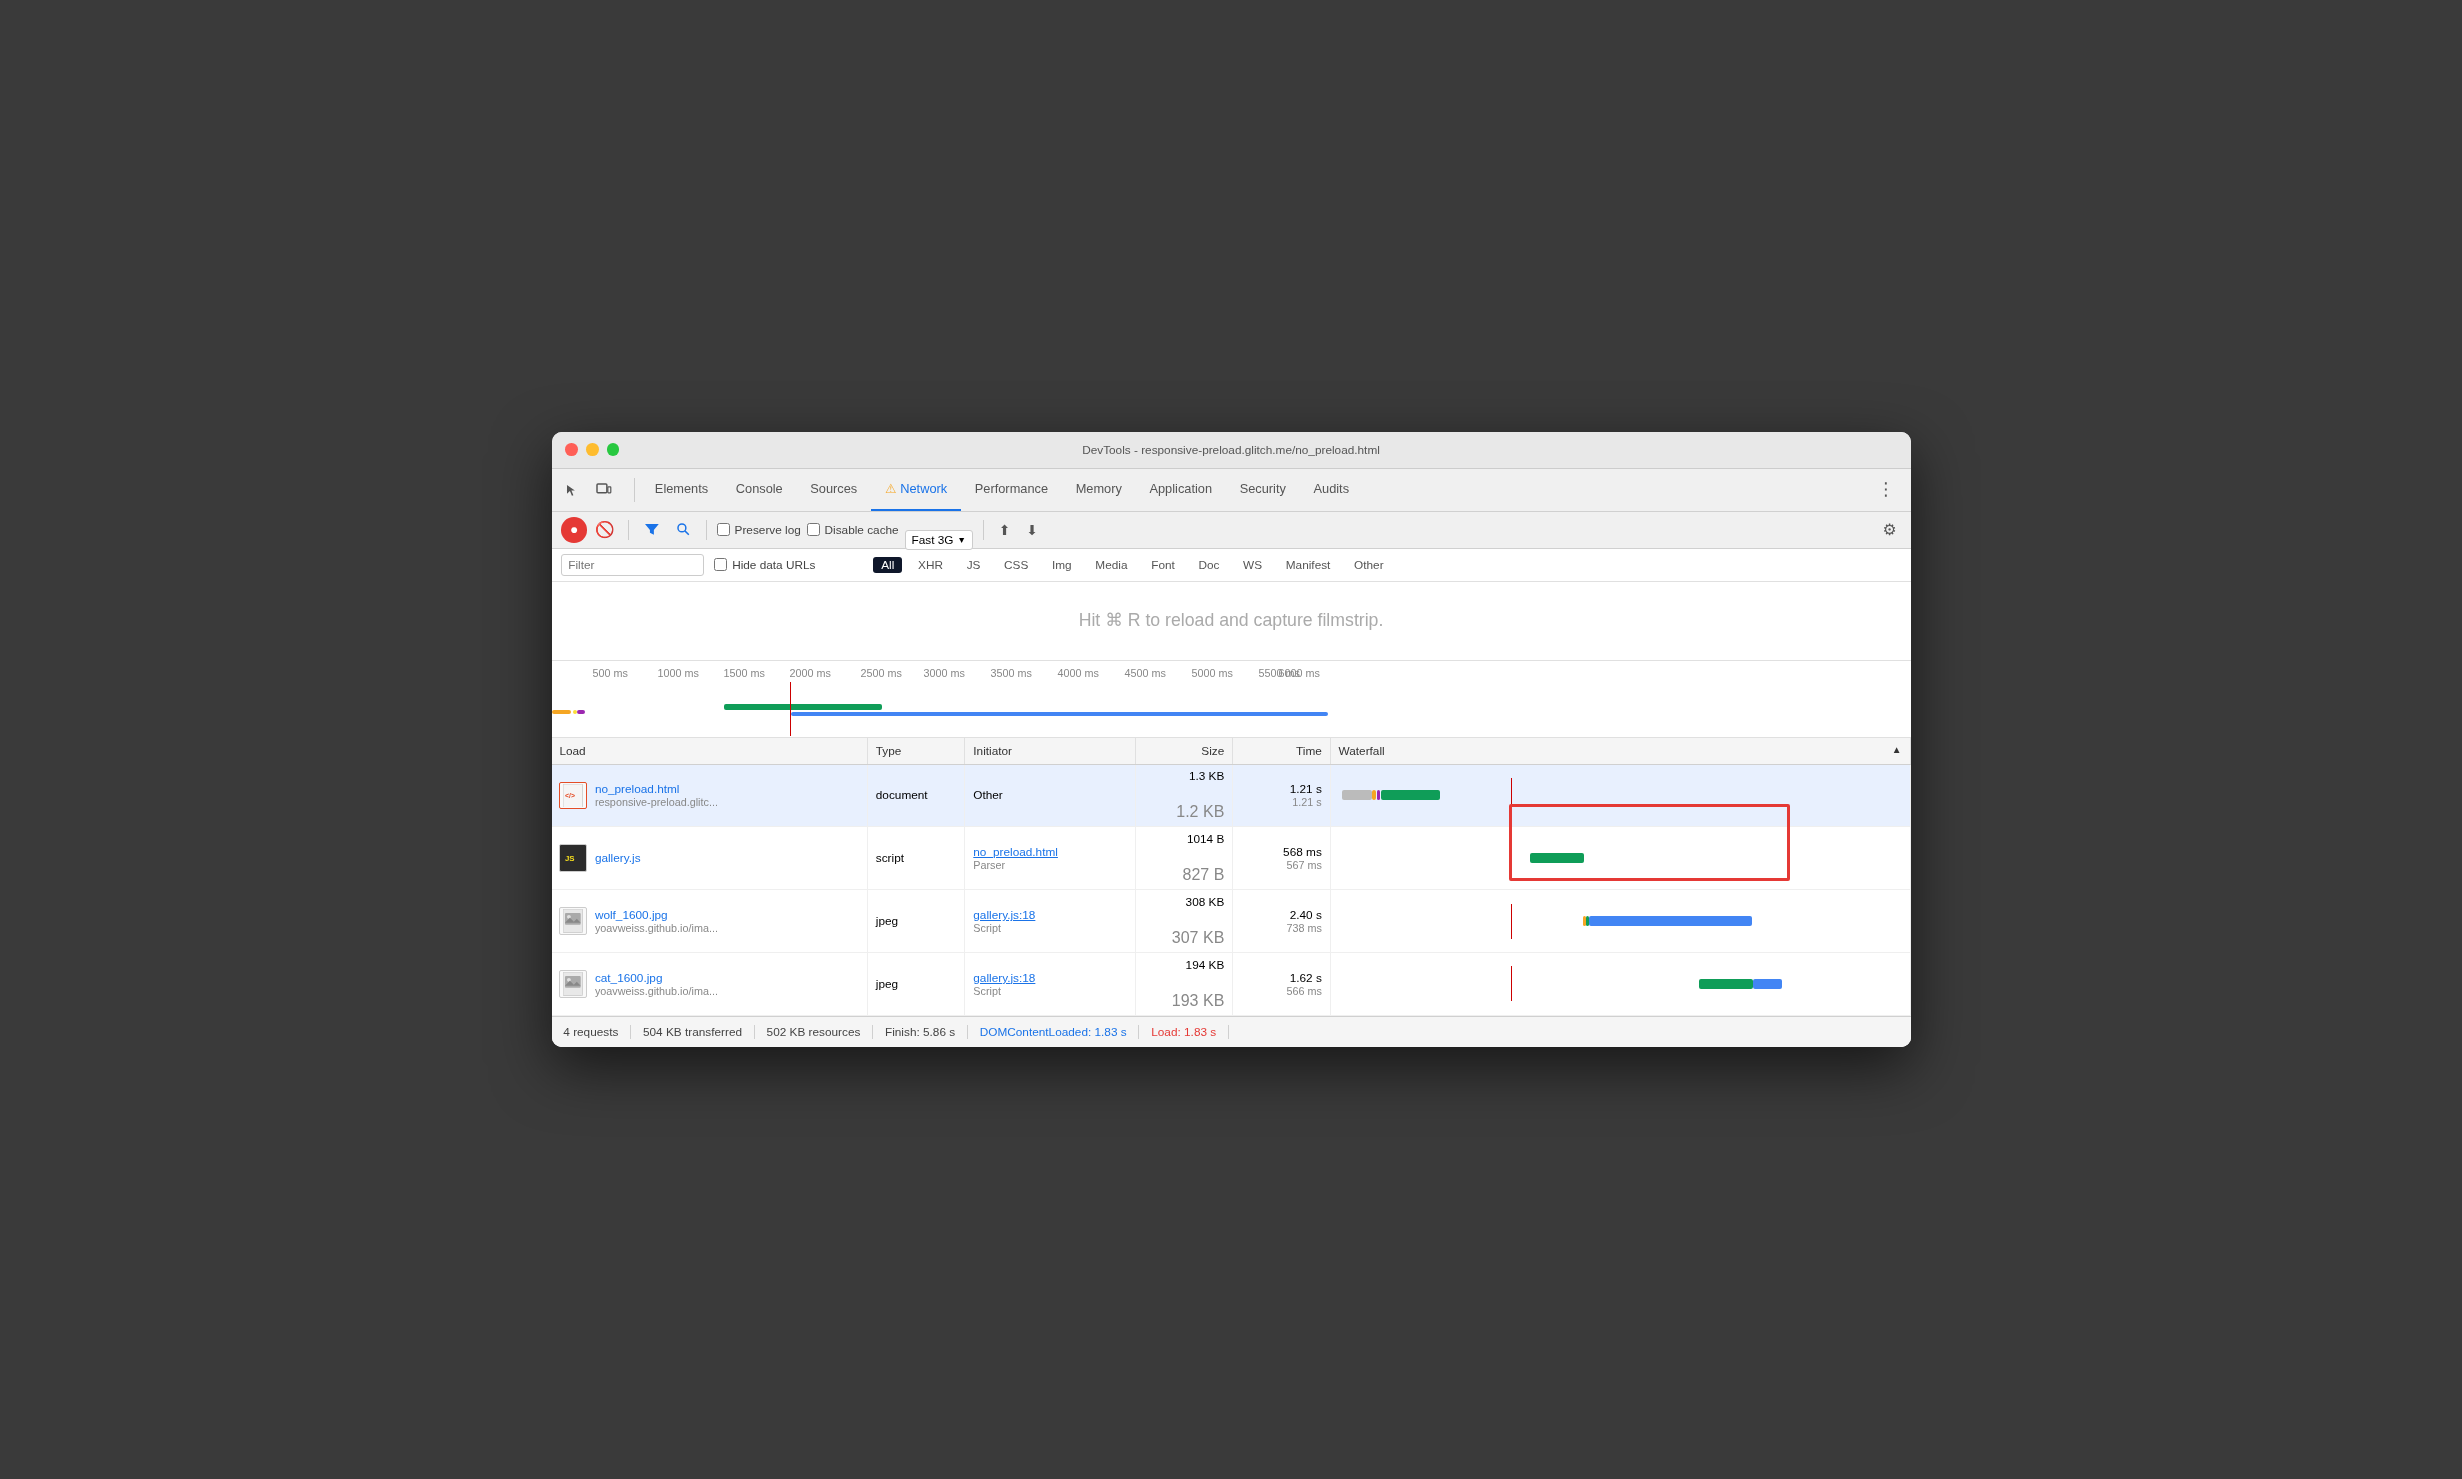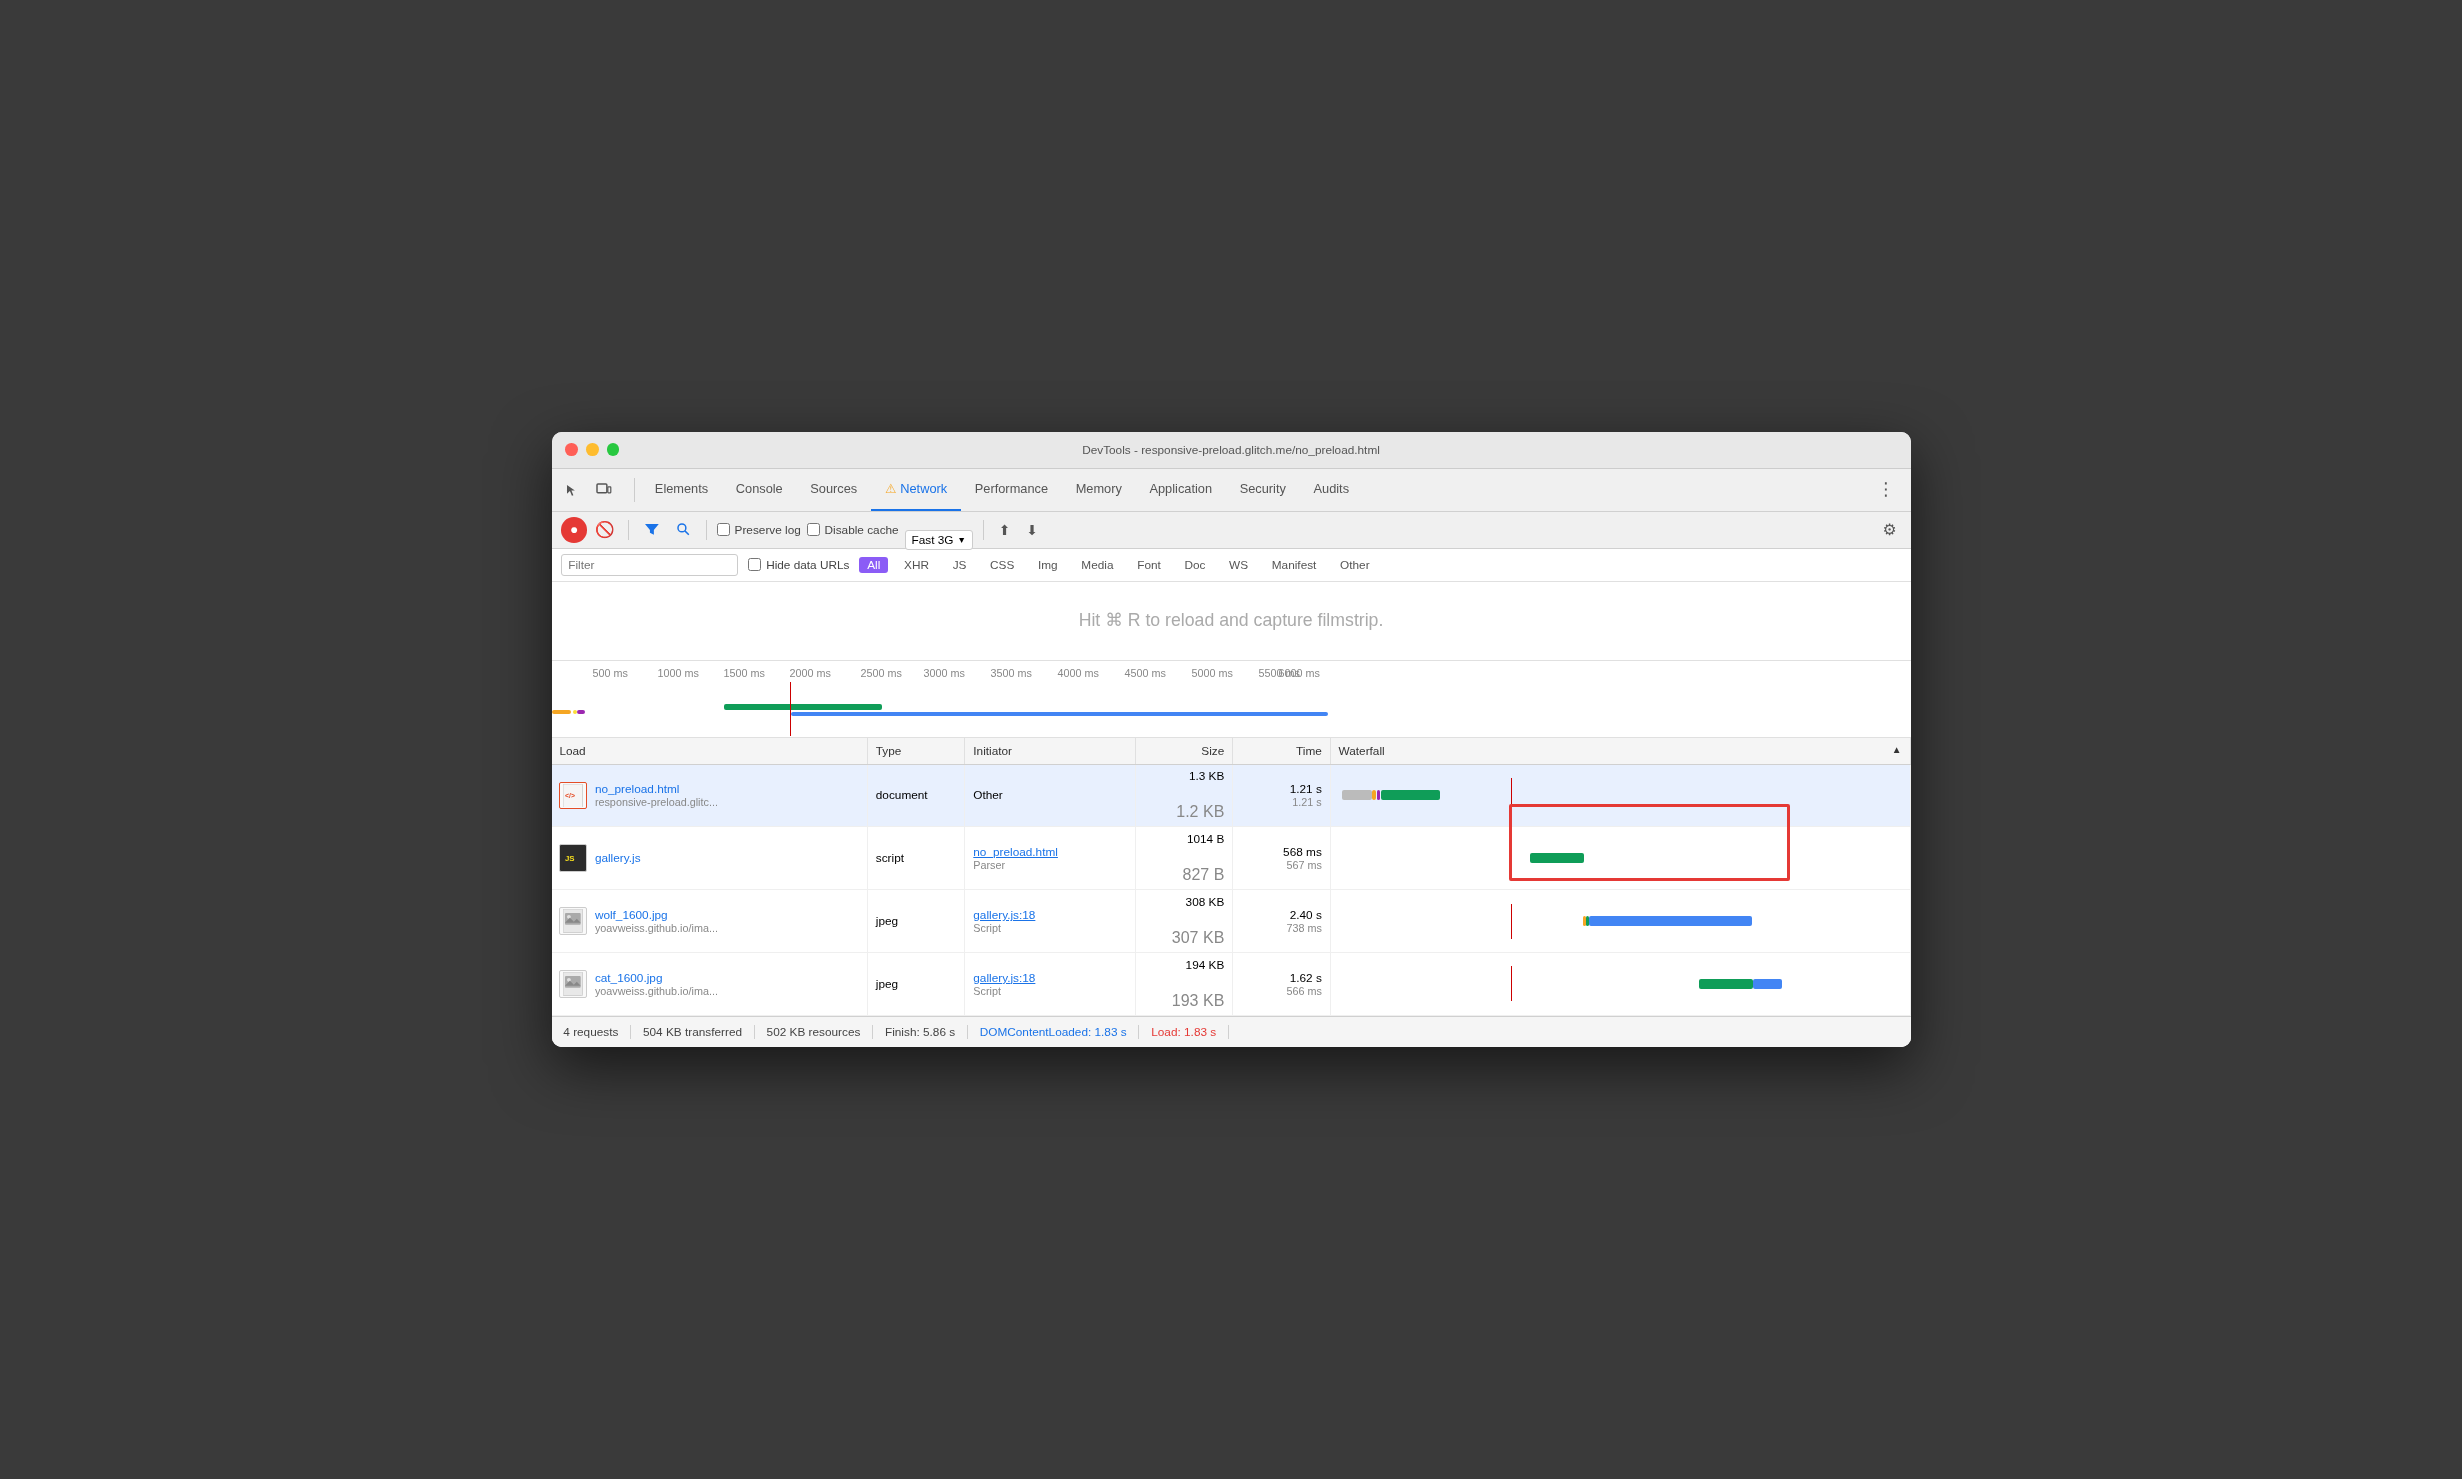--- a/index.html
+++ b/index.html
@@ -190,21 +190,21 @@
     .filter-bar {
       display: flex;
       align-items: center;
       background: white;
       border-bottom: 1px solid #e0e0e0;
       padding: 0 9.9px;
       height: 33px;
       gap: 9.9px;
     }
     .filter-input {
-      width: 177px;
+      width: 143px;
       height: 21.7px;
       border: 1px solid #ccc;
       border-radius: 3px;
       padding: 0 5.9px;
       font-size: 11.8px;
       outline: none;
     }
     .filter-checks {
       display: flex;
       align-items: center;
@@ -213,22 +213,23 @@
     .filter-type-btn {
       padding: 1px 7.9px;
       font-size: 11.8px;
       border-radius: 3px;
       cursor: pointer;
       border: none;
       background: transparent;
       color: #555;
     }
     .filter-type-btn.active {
-      background: #8b5cf6;
+      background: #0f172a;
       color: white;
+      margin-left: 48px;
     }
     
     .filmstrip-area {
       background: white;
       height: 79px;
       display: flex;
       align-items: center;
       justify-content: center;
       border-bottom: 1px solid #e0e0e0;
       color: #aaa;

